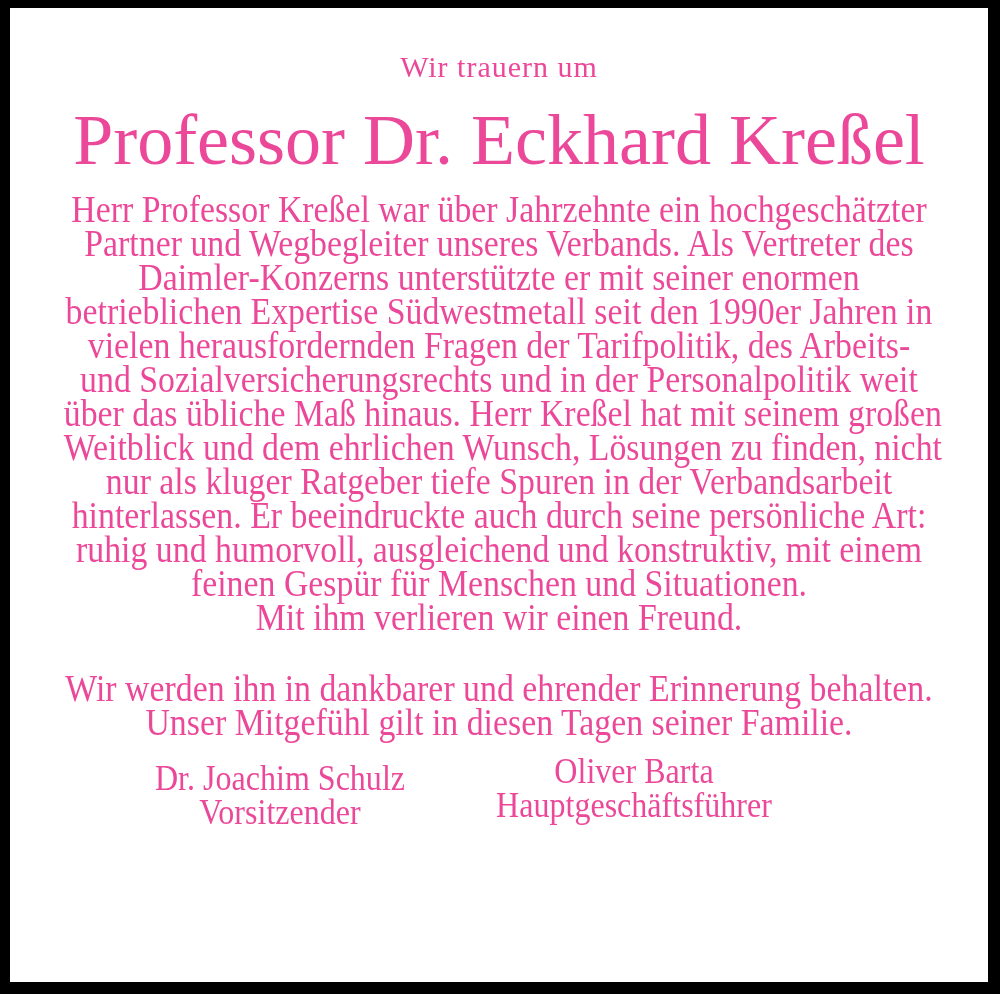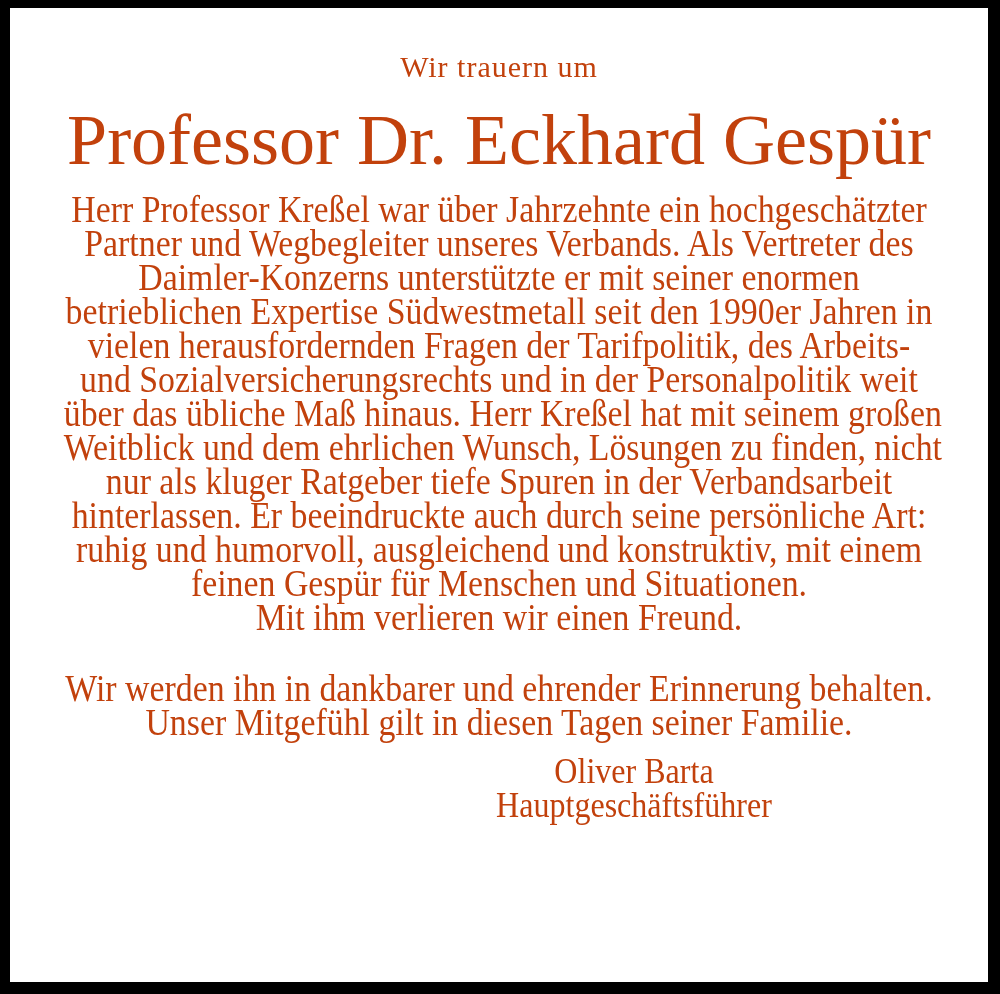--- a/index.html
+++ b/index.html
@@ -11,21 +11,21 @@
     width: 1000px;
     height: 994px;
     box-sizing: border-box;
     border-style: solid;
     border-color: #000000;
     border-width: 8px 12px 12px 10px;
     background: #ffffff;
     position: relative;
     overflow: hidden;
     font-family: "Liberation Serif", serif;
-    color: #c2410c;
+    color: #ec4899;
     text-align: center;
   }
   .intro {
     margin-top: 44px;
     font-size: 30px;
     line-height: 30px;
     letter-spacing: 1px;
     white-space: nowrap;
   }
   .headline {
@@ -70,21 +70,21 @@
     transform-origin: 50% 50%;
   }
 </style>
 </head>
 <body>
 
 <div class="page">
 
   <div class="intro">Wir trauern um</div>
 
-  <div class="headline">Professor Dr. Eckhard Gespür</div>
+  <div class="headline">Professor Dr. Eckhard Kreßel</div>
 
   <div class="body-block">
     <div class="line">Herr Professor Kreßel war über Jahrzehnte ein hochgeschätzter</div>
     <div class="line">Partner und Wegbegleiter unseres Verbands. Als Vertreter des</div>
     <div class="line">Daimler-Konzerns unterstützte er mit seiner enormen</div>
     <div class="line">betrieblichen Expertise Südwestmetall seit den 1990er Jahren in</div>
     <div class="line">vielen herausfordernden Fragen der Tarifpolitik, des Arbeits-</div>
     <div class="line">und Sozialversicherungsrechts und in der Personalpolitik weit</div>
     <div class="line">über das übliche Maß hinaus. Herr Kreßel hat mit seinem großen</div>
     <div class="line">Weitblick und dem ehrlichen Wunsch, Lösungen zu finden, nicht</div>
@@ -94,20 +94,24 @@
     <div class="line">feinen Gespür für Menschen und Situationen.</div>
     <div class="line">Mit ihm verlieren wir einen Freund.</div>
   </div>
 
   <div class="closing-block">
     <div class="line">Wir werden ihn in dankbarer und ehrender Erinnerung behalten.</div>
     <div class="line">Unser Mitgefühl gilt in diesen Tagen seiner Familie.</div>
   </div>
 
   <div class="sig-row">
+    <div class="sig sig-left">
+      <div class="line">Dr. Joachim Schulz</div>
+      <div class="line">Vorsitzender</div>
+    </div>
     <div class="sig sig-right">
       <div class="line">Oliver Barta</div>
       <div class="line">Hauptgeschäftsführer</div>
     </div>
   </div>
 
 
 </div>
 
 </body></html>

